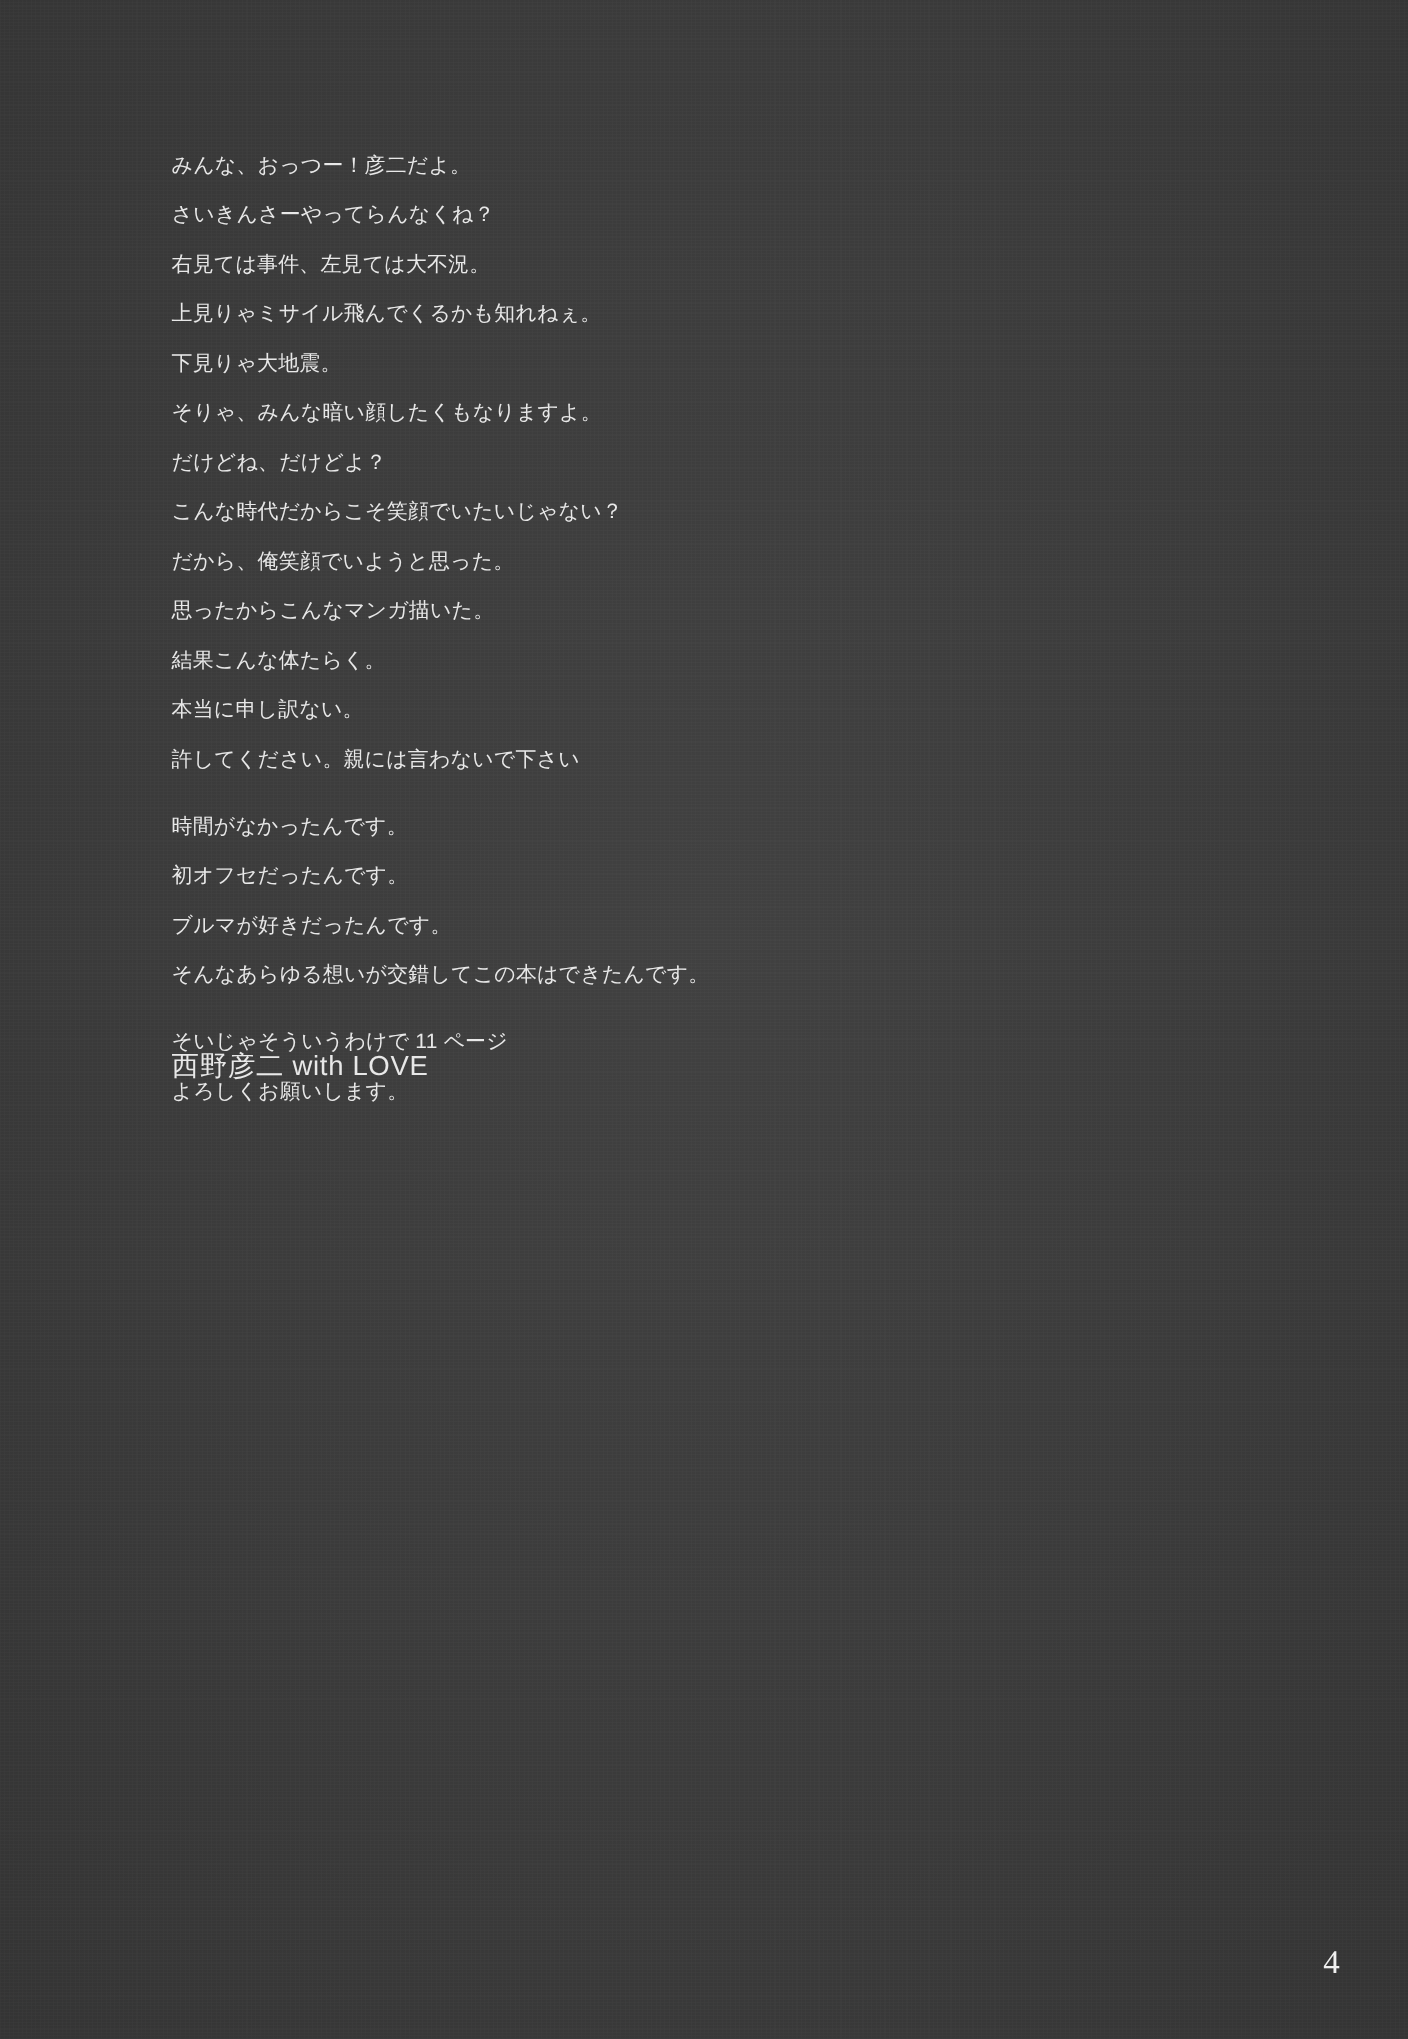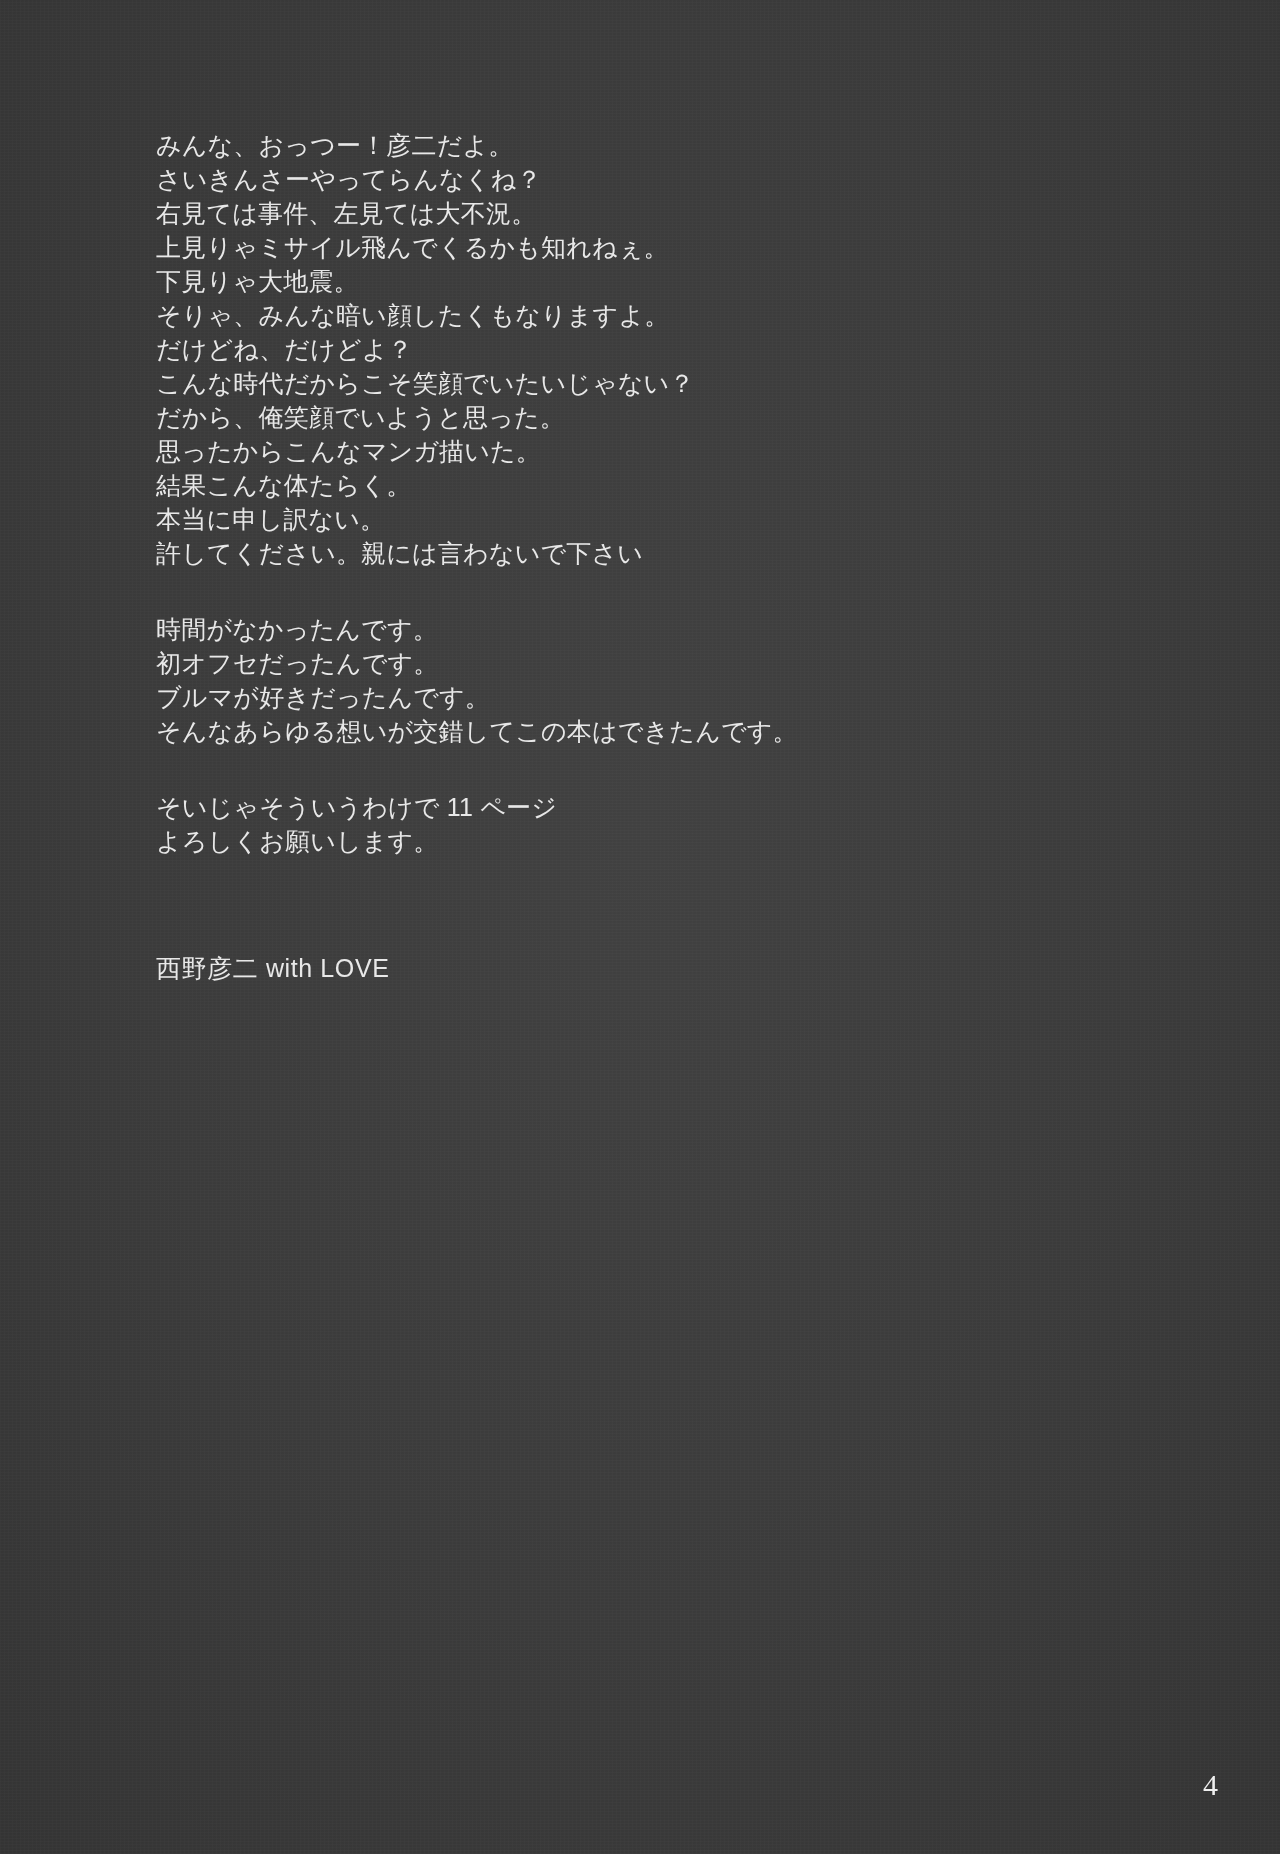--- a/index.html
+++ b/index.html
@@ -31,27 +31,27 @@
     pointer-events: none;
   }
   .content {
     position: absolute;
     left: 156px;
     top: 128px;
     width: 900px;
   }
   .block {
     color: #e8e8e8;
-    font-size: 25px;
-    line-height: 34px;
+    font-size: 19px;
+    line-height: 45px;
     letter-spacing: 0.2px;
     white-space: pre-wrap;
   }
   .block + .block {
-    margin-top: 42px;
+    margin-top: 16px;
   }
   .signature {
     position: absolute;
     left: 156px;
     top: 952px;
     color: #e8e8e8;
     font-size: 25px;
     letter-spacing: 0.6px;
   }
   .page-number {

